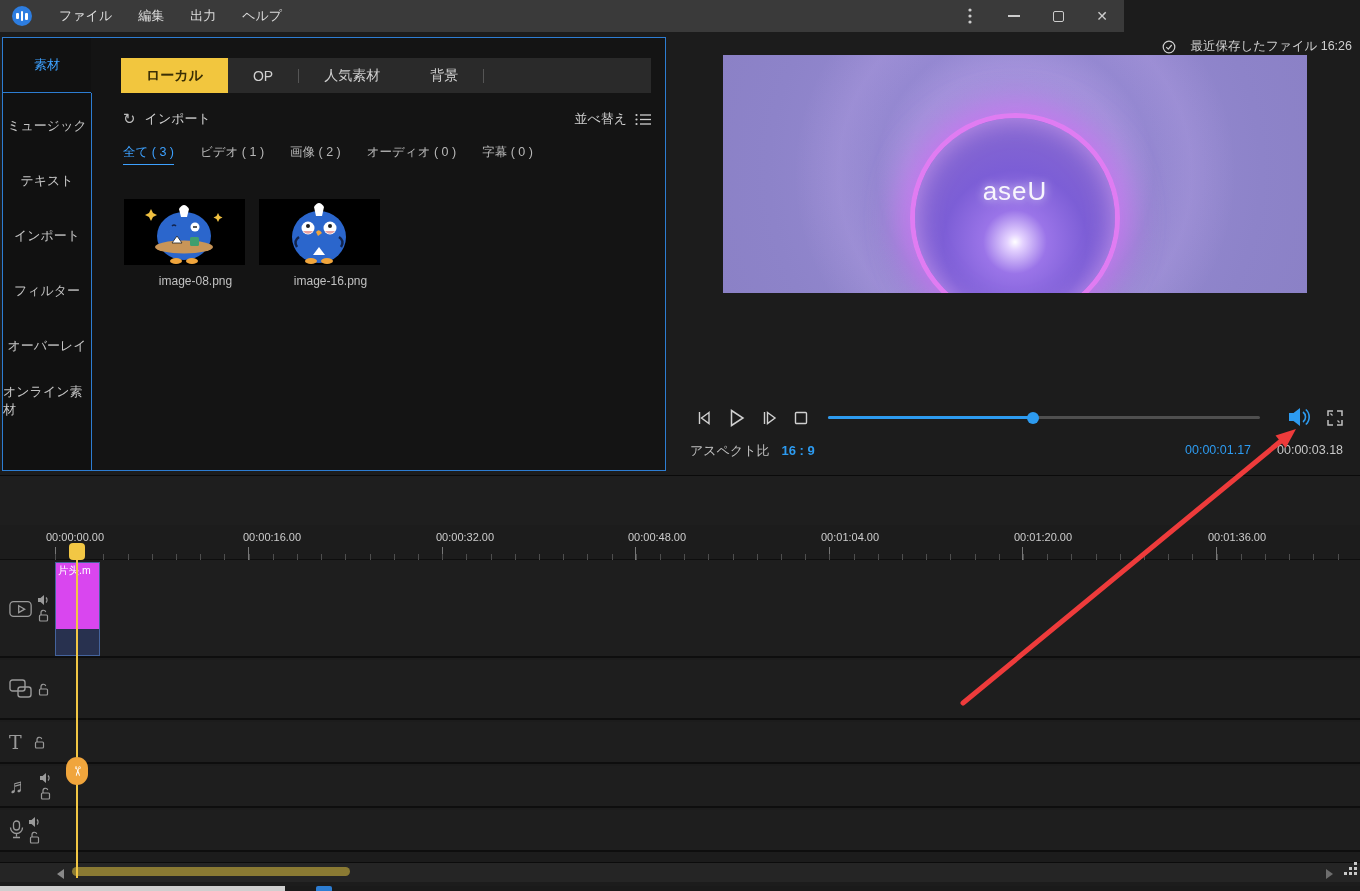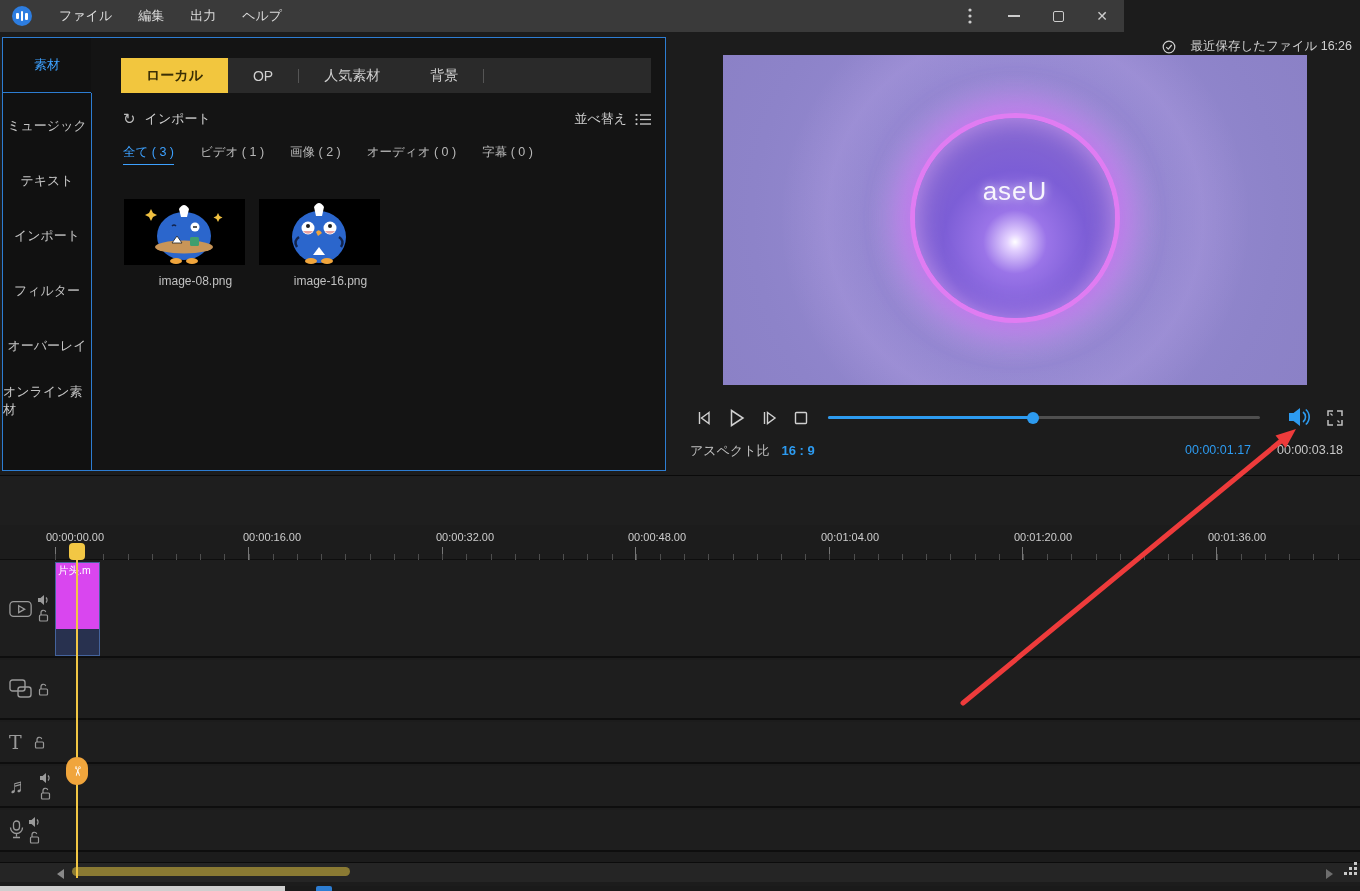--- a/index.html
+++ b/index.html
@@ -52,21 +52,21 @@
   .vring { position:absolute; left:38px; top:11px; width:44px; height:44px; border-radius:50%;
     border:2px solid #c09df5; box-shadow:0 0 10px 2px rgba(170,120,250,.75), inset 0 0 8px rgba(230,200,255,.6);
     background:radial-gradient(circle at 50% 55%, #efe2ff 0%, #b08cf0 30%, #6b53b8 75%); }
   .vbadge { position:absolute; right:4px; top:4px; width:19px; height:15px; border:1.5px solid #e8e8e8;
     border-radius:4px; background:rgba(20,20,20,.55); display:flex; align-items:center; justify-content:center; }
   .vbadge i { width:0; height:0; border-left:5px solid #e8e8e8; border-top:3.5px solid transparent; border-bottom:3.5px solid transparent; }
 
   
   #saved-note { position:absolute; right:8px; top:38px; display:flex; align-items:center; gap:14px;
     font-size:12.5px; color:#cfcfcf; z-index:6; }
-  #preview-video { position:absolute; left:723px; top:55px; width:584px; height:330px; overflow:hidden;
+  #preview-video { position:absolute; left:723px; top:55px; width:584px; height:238px; overflow:hidden;
     background:
       radial-gradient(circle at 50% 50%, rgba(255,255,255,.12) 0 18%, rgba(255,255,255,0) 19%),
       radial-gradient(circle at 50% 50%, rgba(220,190,255,.18) 34%, rgba(150,130,220,.05) 44%, rgba(220,190,255,.14) 56%, rgba(150,130,220,0) 70%),
       radial-gradient(circle at 50% 49%, #9a8ad8 0%, #9488d0 45%, #8d83c9 78%, #8b81c6 100%); }
   #preview-ring { position:absolute; left:187px; top:58px; width:210px; height:210px; border-radius:50%;
     border:5px solid #e07cf2; box-shadow:0 0 34px 10px rgba(210,110,245,.75), inset 0 0 26px rgba(240,180,255,.55);
     background:radial-gradient(circle at 50% 62%, #ffffff 0%, #e4d2ff 5%, #9a74e8 20%, #7c5ed6 45%, #8568d0 75%, #9173da 100%); }
   #preview-text { position:absolute; left:0; right:0; top:58px; text-align:center; color:rgba(255,255,255,.92);
     font-size:26px; letter-spacing:1px; text-shadow:0 0 10px rgba(255,255,255,.8); }
   .pvbtn { position:absolute; top:405px; width:26px; height:26px; display:flex; align-items:center; justify-content:center; }

